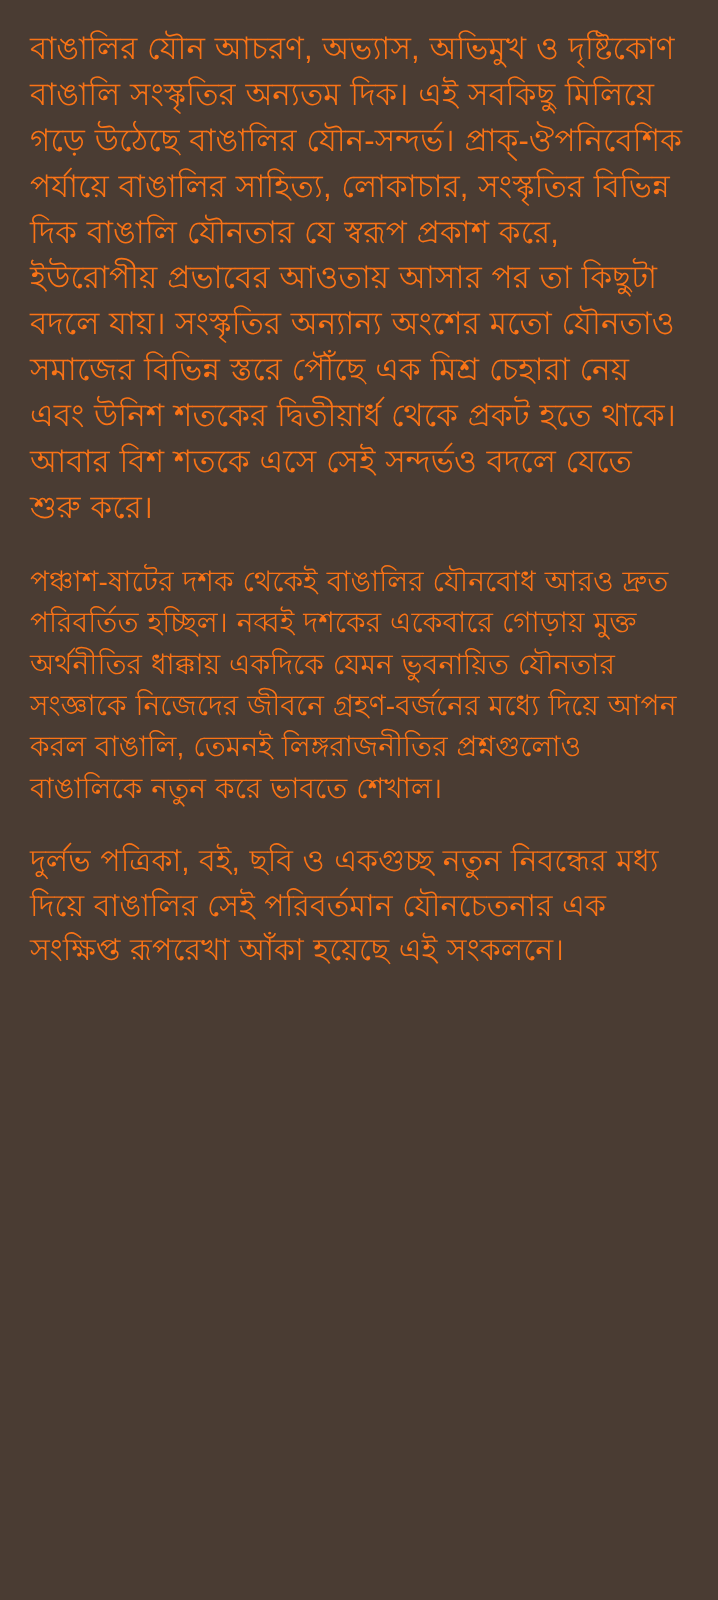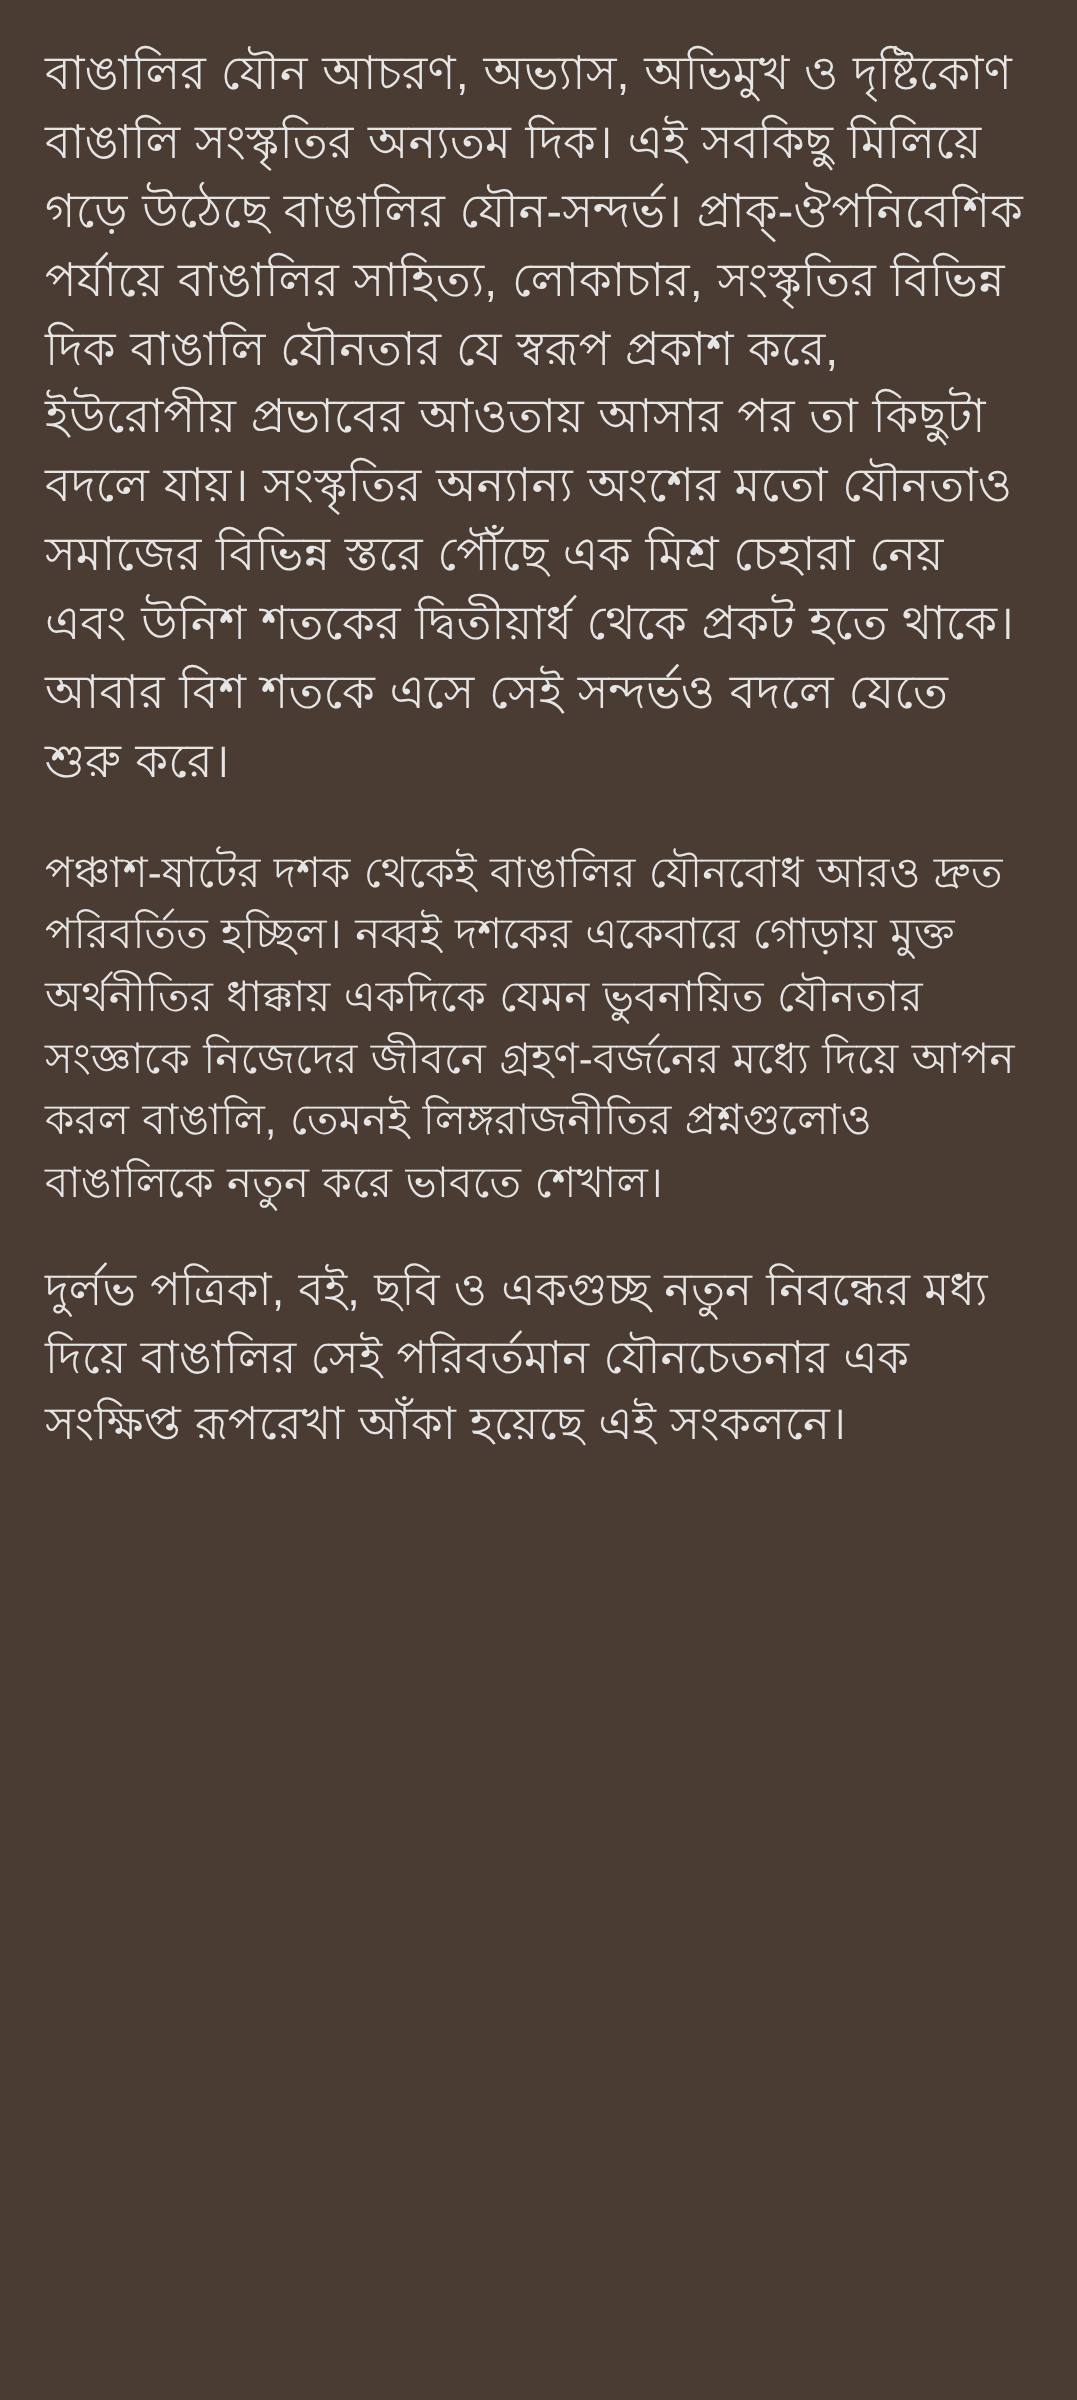--- a/index.html
+++ b/index.html
@@ -21,21 +21,21 @@
     background: #4a3c33;
     padding: 26px 30px 20px 30px;
     display: flex;
     flex-direction: column;
   }
   .article-body {
     display: flex;
     flex-direction: column;
   }
   .paragraph {
-    color: #e5e5e5;
+    color: #f97316;
     font-size: 31px;
     line-height: 1.48;
     letter-spacing: 0.1px;
     text-align: left;
     margin: 0 0 30px 0;
     word-spacing: 1px;
     font-weight: 400;
   }
   .paragraph:last-child {
     margin-bottom: 0;

